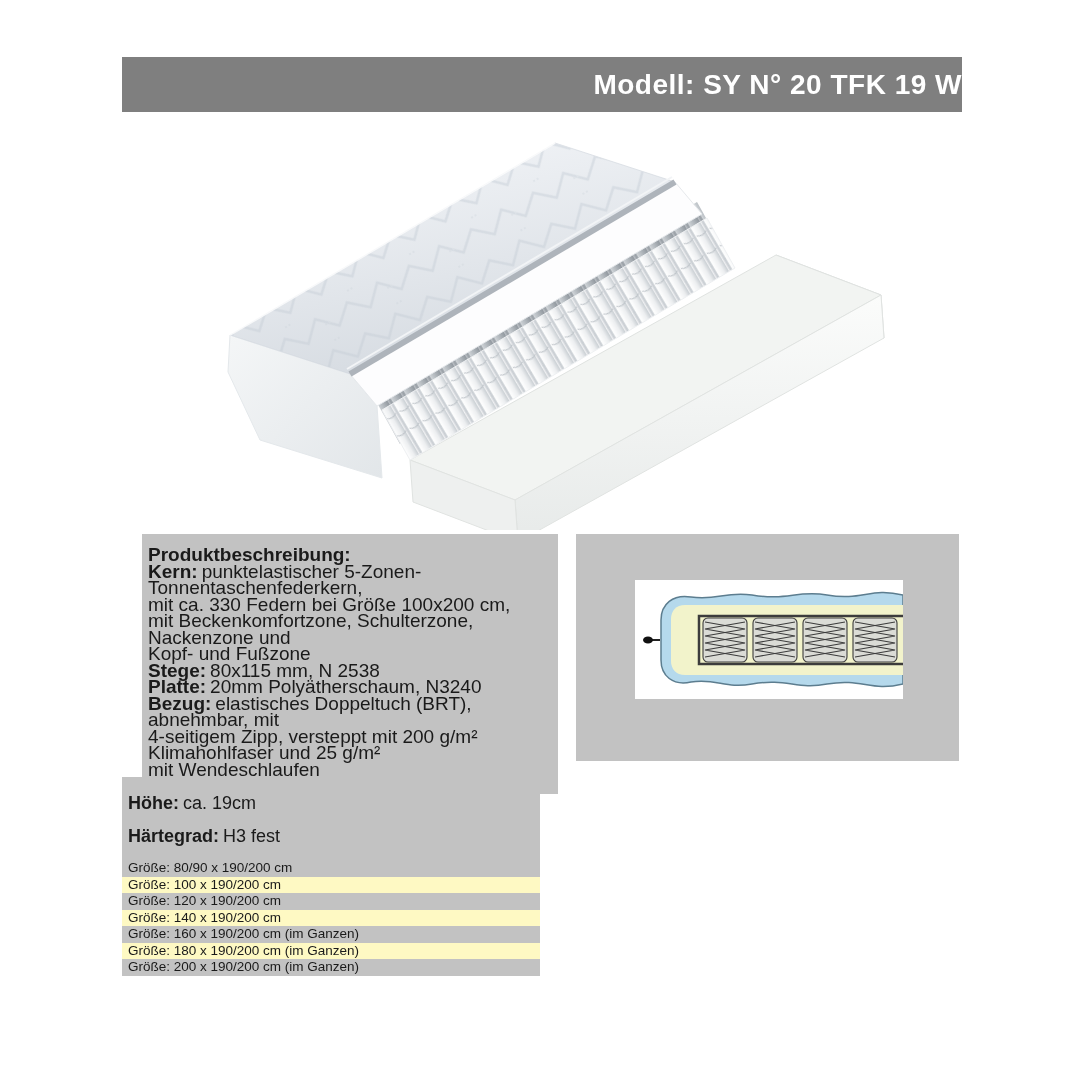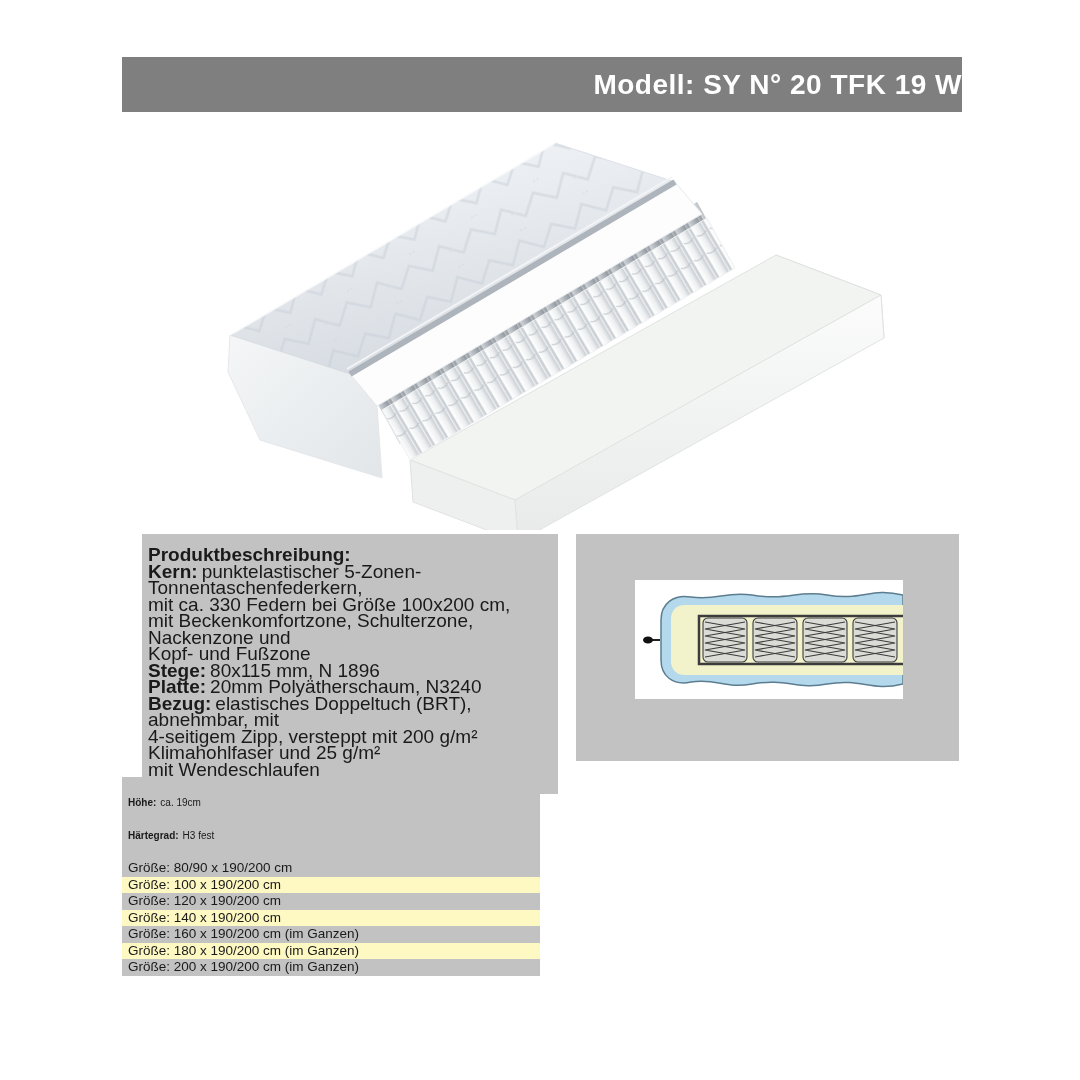--- a/index.html
+++ b/index.html
@@ -18,21 +18,21 @@
   .descbox{position:absolute;left:122px;top:534px;width:416px;height:260px;background:#c2c2c2;
            box-sizing:border-box;padding:13px 8px 0 6px;font-size:19px;line-height:16.5px;margin-left:20px;}
   .descbox .line b:not(:empty){margin-right:4px;}
 
   
   .diagbox{position:absolute;left:576px;top:534px;width:383px;height:227px;background:#c2c2c2;}
   .diagpanel{position:absolute;left:59px;top:46px;width:268px;height:119px;background:#ffffff;overflow:hidden;}
 
   
   .specbox{position:absolute;left:122px;top:777px;width:418px;height:111px;background:#c2c2c2;
-           box-sizing:border-box;padding:18px 8px 0 6px;font-size:10px;line-height:16.5px;}
+           box-sizing:border-box;padding:18px 8px 0 6px;font-size:18px;line-height:16.5px;}
   .specbox .spec{margin-bottom:16.5px;}
   .specbox b{margin-right:4px;}
 
   
   .sizes{position:absolute;left:122px;top:860px;width:418px;font-size:13.5px;}
   .size-row{height:16.5px;line-height:16.5px;padding-left:6px;background:#fef9c3;white-space:nowrap;}
   .size-row:nth-child(odd){background:#c2c2c2;}
 </style>
 </head>
 <body>
@@ -109,21 +109,21 @@
       </g>
     </svg>
   </div>
 
   <section class="descbox">
     <div class="line"><b>Produktbeschreibung:</b></div>
     <div class="line"><b>Kern:</b><span>punktelastischer 5-Zonen-Tonnentaschenfederkern,</span></div>
     <div class="line"><b></b><span>mit ca. 330 Federn bei Größe 100x200 cm,</span></div>
     <div class="line"><b></b><span>mit Beckenkomfortzone, Schulterzone, Nackenzone und</span></div>
     <div class="line"><b></b><span>Kopf- und Fußzone</span></div>
-    <div class="line"><b>Stege:</b><span>80x115 mm, N 1896</span></div>
+    <div class="line"><b>Stege:</b><span>80x115 mm, N 2538</span></div>
     <div class="line"><b>Platte:</b><span>20mm Polyätherschaum, N3240</span></div>
     <div class="line"><b>Bezug:</b><span>elastisches Doppeltuch (BRT), abnehmbar, mit</span></div>
     <div class="line"><b></b><span>4-seitigem Zipp, versteppt mit 200 g/m² Klimahohlfaser und 25 g/m²</span></div>
     <div class="line"><b></b><span>mit Wendeschlaufen</span></div>
   </section>
 
   <aside class="diagbox">
     <div class="diagpanel">
       <svg width="268" height="119" viewBox="0 0 268 119">
 

